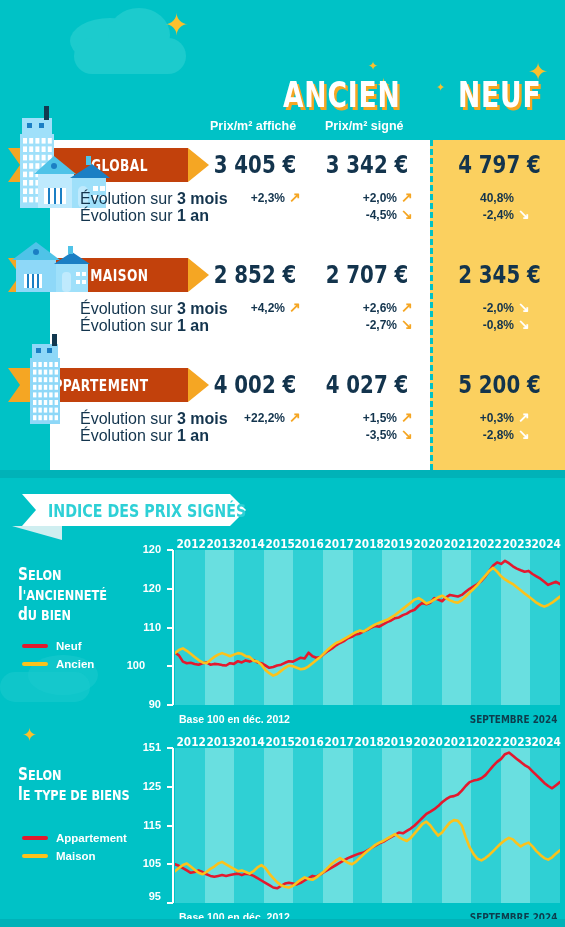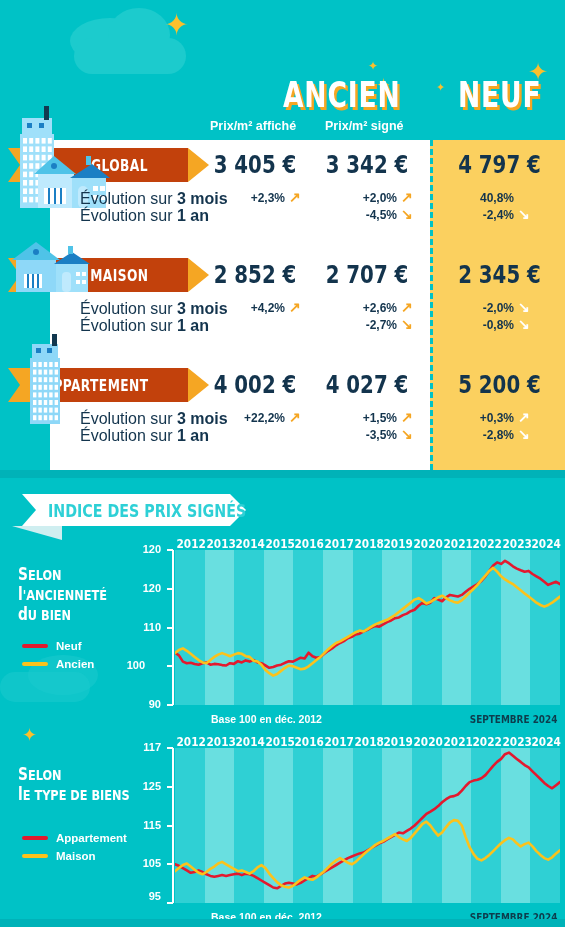--- a/index.html
+++ b/index.html
@@ -113,21 +113,21 @@
   .ylab {
     position:absolute; color:#ffffff; font-weight:bold; font-size:11px;
     text-align:right; width:28px;
   }
   .ytick { position:absolute; width:6px; height:2px; background:#ffffff; }
   .xyear {
     position:absolute; color:#ffffff; font-weight:bold; font-size:13px;
     font-family:"DejaVu Sans Condensed","Liberation Sans Narrow","Liberation Sans",sans-serif;
     transform:scaleX(.9); text-align:center;
   }
-  .base-note { position:absolute; color:#ffffff; font-size:10.5px; font-weight:bold;margin-left:32px; }
+  .base-note { position:absolute; color:#ffffff; font-size:10.5px; font-weight:bold; }
   .month-note {
     position:absolute; color:#0d3d4d; font-weight:bold; font-size:11px;
     font-family:"DejaVu Sans Condensed","Liberation Sans Narrow","Liberation Sans",sans-serif;
     transform:scaleX(.9); transform-origin:right center; right:0;
   }
   .footer-bar { position:absolute; left:0; width:565px; height:8px; background:#00b2b8; }
 </style>
 </head>
 <body>
 
@@ -429,21 +429,21 @@
     <div style="position: absolute; left: 172px; top: 748px; width: 2px; height: 155px; background: rgb(255, 255, 255);"></div>
     <div class="ytick" style="left: 167px; top: 902px;"></div>
     <div class="ylab" style="left: 133px; top: 890px;">95</div>
     <div class="ytick" style="left: 167px; top: 863.25px;"></div>
     <div class="ylab" style="left: 133px; top: 857.25px;">105</div>
     <div class="ytick" style="left: 167px; top: 824.5px;"></div>
     <div class="ylab" style="left: 133px; top: 818.5px;">115</div>
     <div class="ytick" style="left: 167px; top: 785.75px;"></div>
     <div class="ylab" style="left: 133px; top: 779.75px;">125</div>
     <div class="ytick" style="left: 167px; top: 747px;"></div>
-    <div class="ylab" style="left: 133px; top: 741px;">117</div>
+    <div class="ylab" style="left: 133px; top: 741px;">151</div>
     <div class="xyear" style="left: 175px; top: 734px; width: 29.6154px;">2012</div>
     <div class="xyear" style="left: 204.615px; top: 734px; width: 29.6154px;">2013</div>
     <div class="xyear" style="left: 234.231px; top: 734px; width: 29.6154px;">2014</div>
     <div class="xyear" style="left: 263.846px; top: 734px; width: 29.6154px;">2015</div>
     <div class="xyear" style="left: 293.462px; top: 734px; width: 29.6154px;">2016</div>
     <div class="xyear" style="left: 323.077px; top: 734px; width: 29.6154px;">2017</div>
     <div class="xyear" style="left: 352.692px; top: 734px; width: 29.6154px;">2018</div>
     <div class="xyear" style="left: 382.308px; top: 734px; width: 29.6154px;">2019</div>
     <div class="xyear" style="left: 411.923px; top: 734px; width: 29.6154px;">2020</div>
     <div class="xyear" style="left: 441.538px; top: 734px; width: 29.6154px;">2021</div>

